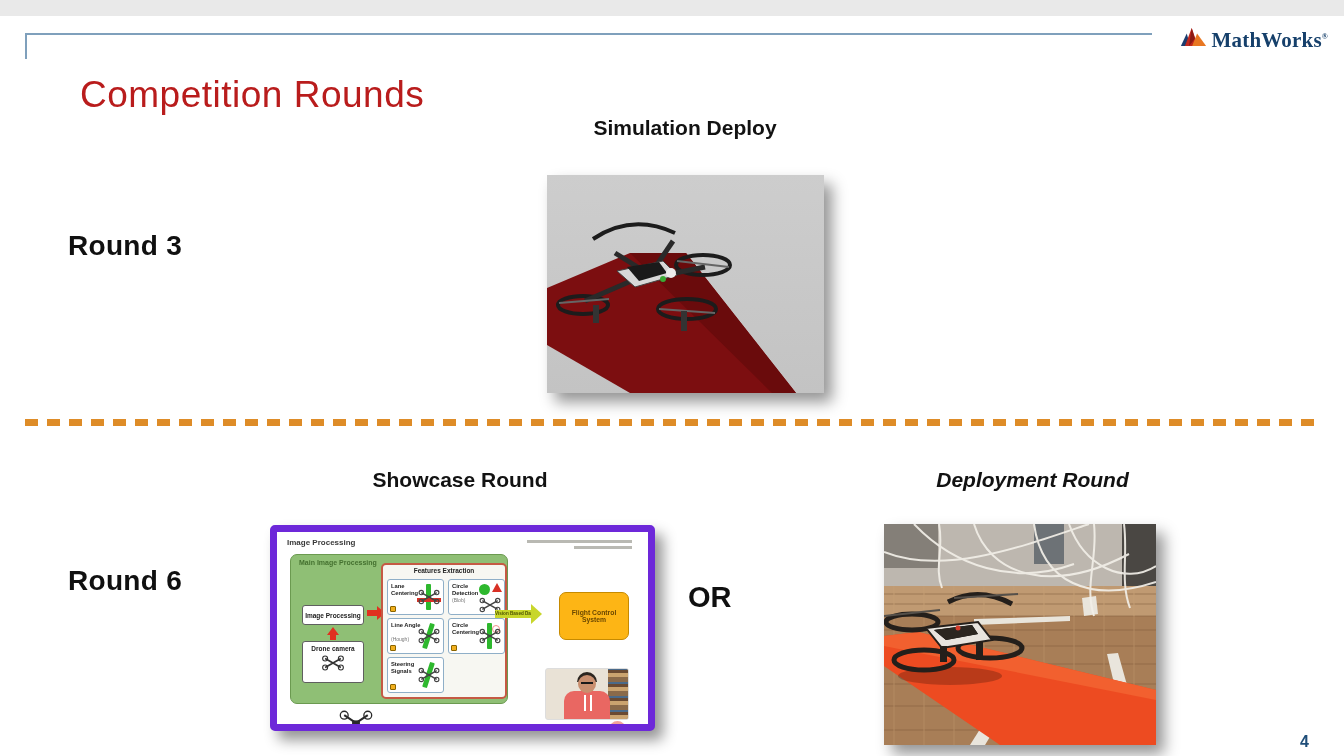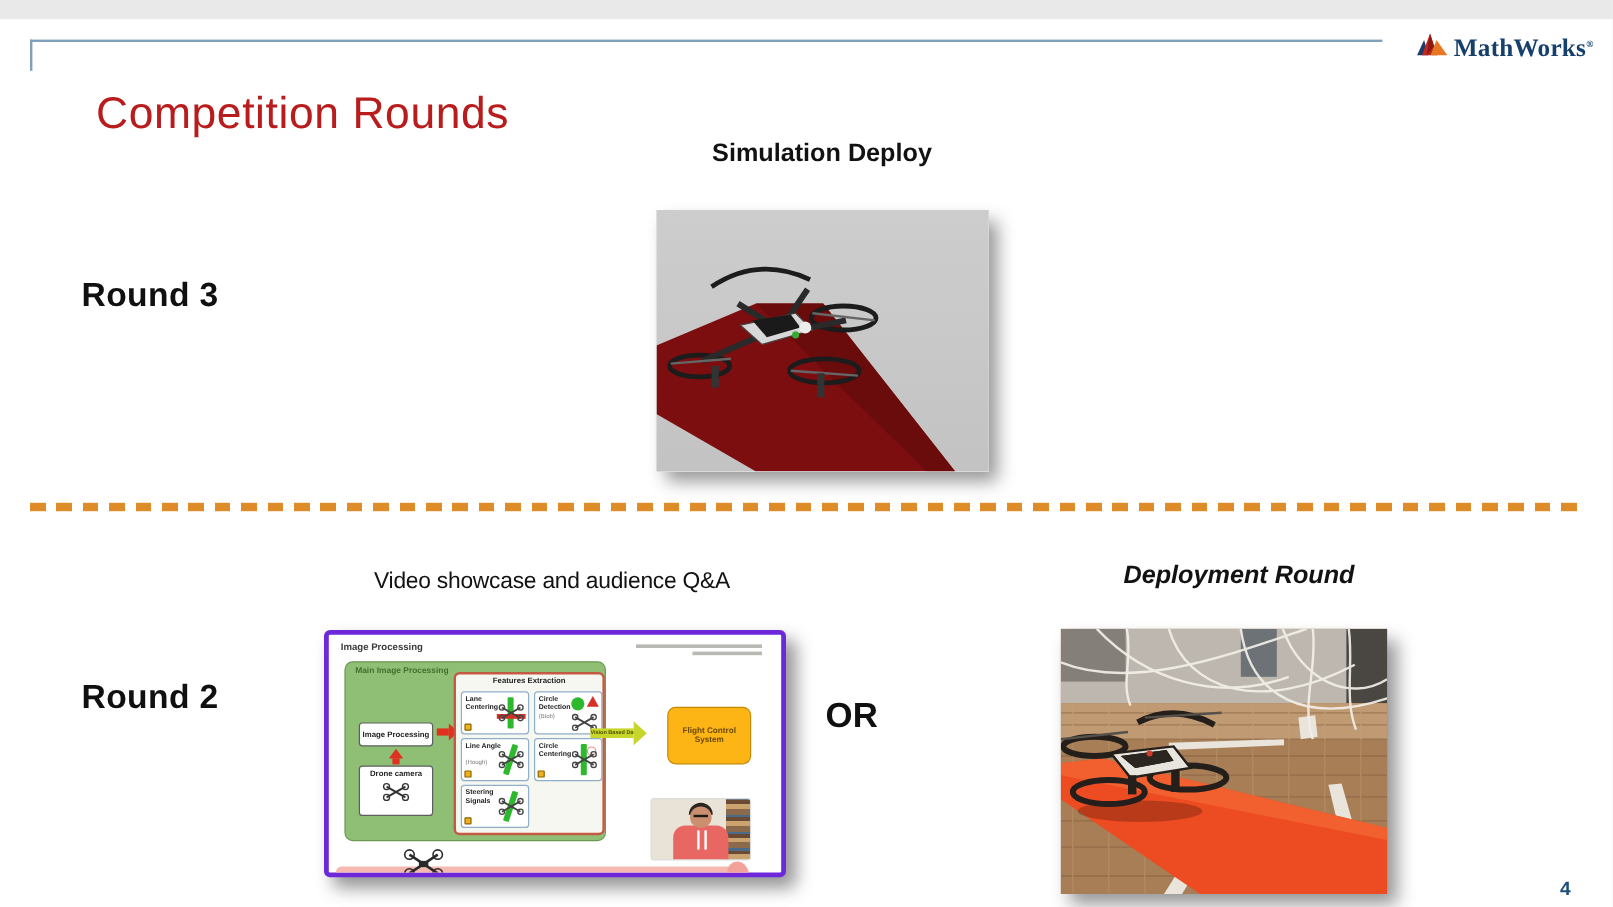--- a/index.html
+++ b/index.html
@@ -32,21 +32,21 @@
   
   .divider { position:absolute; left:25px; top:403px; width:1296px; height:7px;
     background:repeating-linear-gradient(90deg, #de8c28 0 13px, rgba(0,0,0,0) 13px 22px); }
   
   .img-shadow { box-shadow:8px 9px 14px rgba(0,0,0,.42); }
   .sim-img { position:absolute; left:547px; top:159px; width:277px; height:218px;
     background:linear-gradient(#cdcdcd,#c3c3c3); overflow:hidden; }
   .dep-img { position:absolute; left:884px; top:508px; width:272px; height:221px;
     background:#ab8158; overflow:hidden; }
   .show-img { position:absolute; left:270px; top:509px; width:385px; height:206px;
-    background:#ffffff; border-radius:5px; overflow:hidden; border:4px solid #6d28d9; }
+    background:#ffffff; border-radius:5px; overflow:hidden; border:7px solid #6d28d9; }
   
   .ms-title { position:absolute; left:10px; top:6px; font-size:8px; font-weight:bold; color:#3a3a3a; }
   .ms-credit { position:absolute; right:16px; top:8px; width:110px; }
   .ms-credit i { display:block; height:3px; background:#b9b9b3; margin:0 0 3px auto; }
   .ms-credit i:nth-child(1){ width:105px; } .ms-credit i:nth-child(2){ width:58px; }
   .ms-green { position:absolute; left:13px; top:22px; width:218px; height:150px;
     background:#8fbf75; border:1px solid #6b9a50; border-radius:7px; }
   .ms-green-label { position:absolute; left:8px; top:4px; font-size:7px; font-weight:bold; color:#44702f; }
   .ms-box { position:absolute; background:#fff; border:1px solid #5f5f5f; border-radius:3px;
     font-size:6.5px; font-weight:bold; color:#222; text-align:center; }
@@ -110,21 +110,21 @@
       <polygon points="11,42 26,2 40,42" fill="#c0281e"></polygon>
       <polygon points="27,42 38,14 58,42" fill="#e87722"></polygon>
       <polygon points="20,42 26,2 33,26" fill="#8a1a14"></polygon>
     </svg>
     <div class="brand-text"><span>MathWorks</span><span class="brand-reg">®</span></div>
   </div>
 
   <div class="page-title">Competition Rounds</div>
 
   <div class="round-label round1-label">Round 3</div>
-  <div class="round-label round2-label">Round 2</div>
+  <div class="round-label round2-label">Round 6</div>
   <div class="or-label">OR</div>
 
   <div class="cap cap-sim">
     <div class="cap-h">Simulation Deploy</div>
   </div>
 
   <div class="sim-img img-shadow">
     <svg width="277" height="218" viewBox="0 0 277 218">
       <polygon points="83,78 139,78 249,218 83,218 0,170 0,113" fill="#7c0e10"></polygon>
       <polygon points="83,78 139,78 249,218 225,218" fill="#6a0b0c"></polygon>
@@ -151,21 +151,21 @@
       <polygon points="70,96 116,86 130,100 88,112" fill="#d8d8d8" stroke="#444" stroke-width="1"></polygon>
       <polygon points="80,92 112,87 120,98 92,106" fill="#1a1a1a"></polygon>
       <circle cx="124" cy="98" r="5" fill="#ececec"></circle>
       <circle cx="116" cy="104" r="3" fill="#3baa35"></circle>
     </svg>
   </div>
 
   <div class="divider"></div>
 
   <div class="cap cap-show">
-    <div class="cap-s">Video showcase and audience Q&amp;A</div>
+    <div class="cap-h">Showcase Round</div>
   </div>
 
   <div class="cap cap-dep">
     <div class="cap-h">Deployment Round</div>
   </div>
 
   <div class="show-img img-shadow">
     <div class="ms-title">Image Processing</div>
     <div class="ms-credit">
         <i></i>

